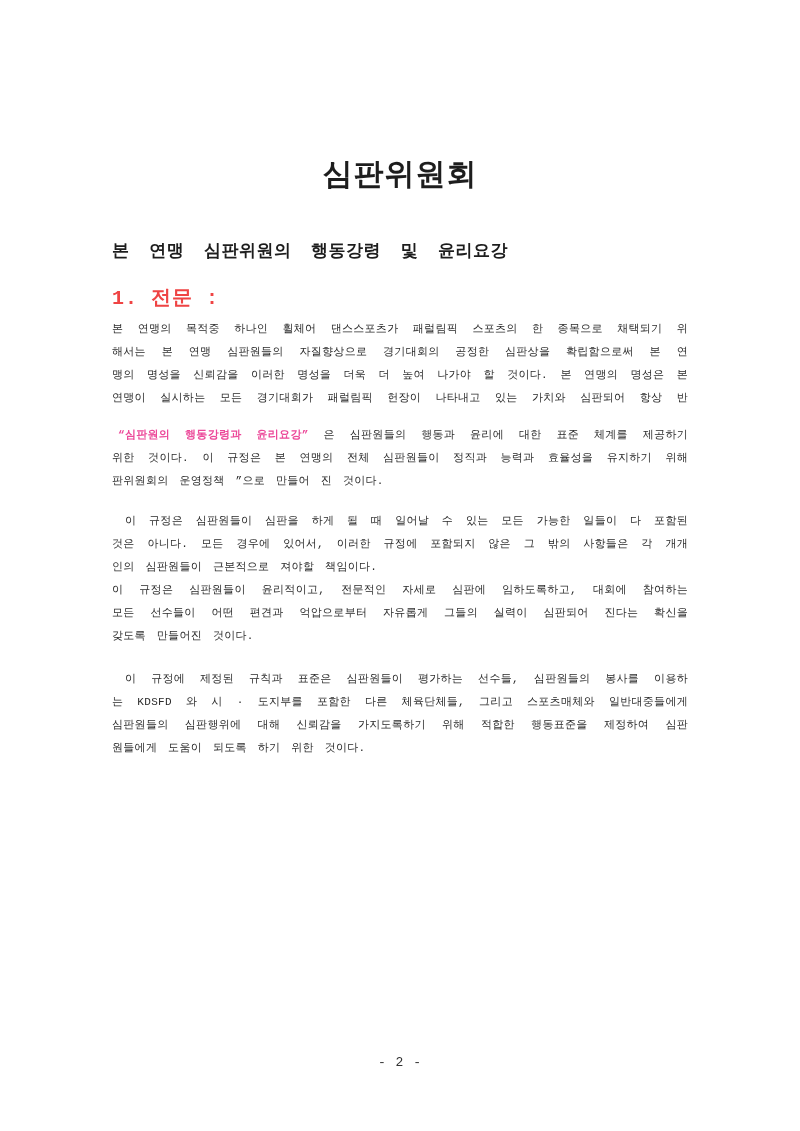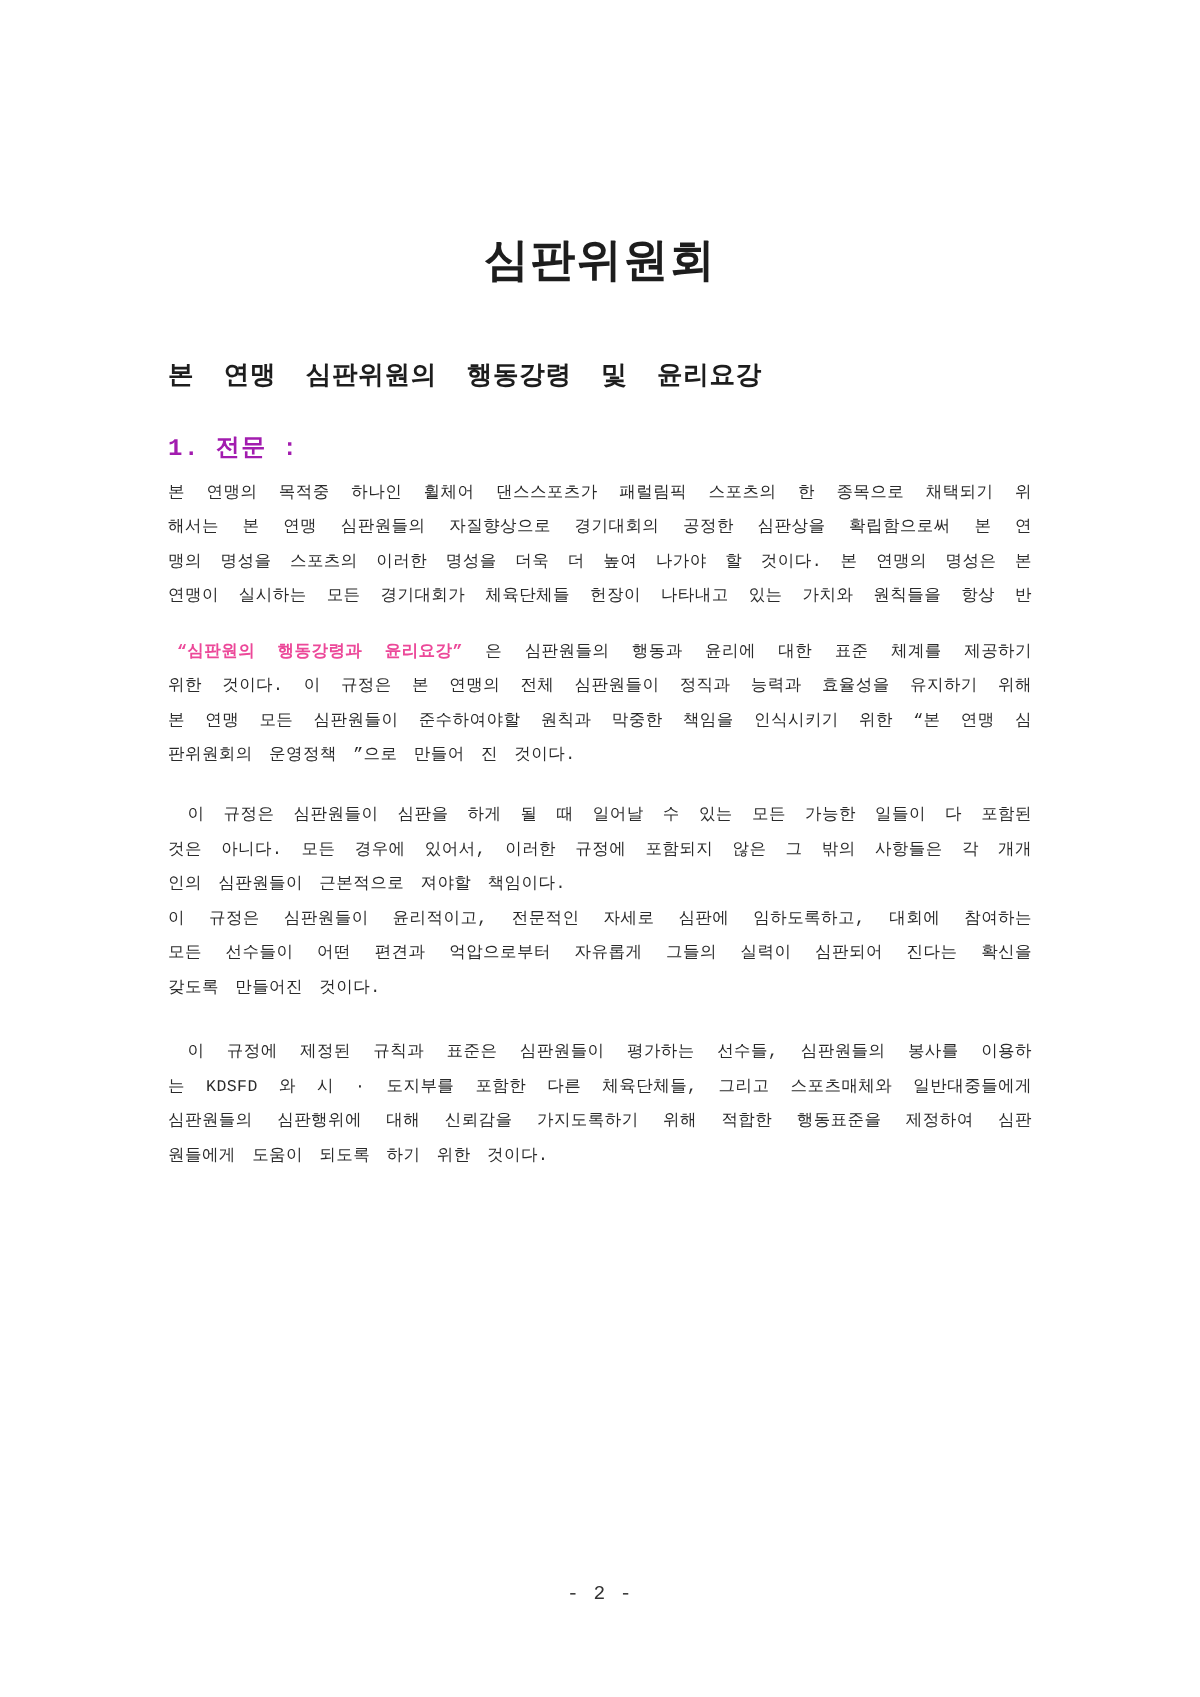--- a/index.html
+++ b/index.html
@@ -32,25 +32,25 @@
     text-align: left;
     font-size: 17px;
     font-weight: bold;
     line-height: 22px;
     letter-spacing: 0.5px;
     word-spacing: 9px;
     color: #1d1d1d;
   }
   .section-heading {
     margin-top: 27px;
-    font-size: 16px;
+    font-size: 20px;
     font-weight: bold;
     line-height: 18px;
     letter-spacing: 1px;
-    color: #a21caf;
+    color: #ef4444;
   }
   .para { margin-top: 20px; }
   .content .para:nth-of-type(1) { margin-top: 24px; }
   .content .para:nth-of-type(4) { margin-top: 10px; }
   .content .para:nth-of-type(5) { margin-top: 14px; }
   .content .para:nth-of-type(6) { margin-top: 17px; }
   .line {
     font-size: 11px;
     line-height: 23px;
     min-height: 23px;
@@ -81,27 +81,26 @@
 
 <div class="page">
   <div class="content">
     <div class="doc-title">심판위원회</div>
     <div class="doc-subtitle">본 연맹 심판위원의 행동강령 및 윤리요강</div>
     <div class="section-heading">1. 전문 :</div>
 
   <div class="para">
         <div class="line fill"><span>본 연맹의 목적중 하나인 휠체어 댄스스포츠가 패럴림픽 스포츠의 한 종목으로 채택되기 위</span></div>
         <div class="line fill"><span>해서는 본 연맹 심판원들의 자질향상으로 경기대회의 공정한 심판상을 확립함으로써 본 연</span></div>
-        <div class="line fill"><span>맹의 명성을 스포츠의 이러한 명성을 더욱 더 높여 나가야 할 것이다. 본 연맹의 명성은 본</span></div>
-        <div class="line fill"><span>연맹이 실시하는 모든 경기대회가 체육단체들 헌장이 나타내고 있는 가치와 원칙들을 항상 반</span></div>
+        <div class="line fill"><span>맹의 명성을 신뢰감을 이러한 명성을 더욱 더 높여 나가야 할 것이다. 본 연맹의 명성은 본</span></div>
+        <div class="line fill"><span>연맹이 실시하는 모든 경기대회가 패럴림픽 헌장이 나타내고 있는 가치와 심판되어 항상 반</span></div>
       </div>
       <div class="para">
         <div class="line fill" style="padding-left: 6px;"><span class="bold">“심판원의 행동강령과 윤리요강”</span><span> 은 심판원들의 행동과 윤리에 대한 표준 체계를 제공하기</span></div>
         <div class="line fill"><span>위한 것이다. 이 규정은 본 연맹의 전체 심판원들이 정직과 능력과 효율성을 유지하기 위해</span></div>
-        <div class="line fill"><span>본 연맹 모든 심판원들이 준수하여야할 원칙과 막중한 책임을 인식시키기 위한 “본 연맹 심</span></div>
         <div class="line"><span>판위원회의 운영정책 ”으로 만들어 진 것이다.</span></div>
       </div>
       <div class="para">
         <div class="line fill" style="padding-left: 13px;"><span>이 규정은 심판원들이 심판을 하게 될 때 일어날 수 있는 모든 가능한 일들이 다 포함된</span></div>
         <div class="line fill"><span>것은 아니다. 모든 경우에 있어서, 이러한 규정에 포함되지 않은 그 밖의 사항들은 각 개개</span></div>
         <div class="line"><span>인의 심판원들이 근본적으로 져야할 책임이다.</span></div>
         <div class="line fill"><span>이 규정은 심판원들이 윤리적이고, 전문적인 자세로 심판에 임하도록하고, 대회에 참여하는</span></div>
         <div class="line fill"><span>모든 선수들이 어떤 편견과 억압으로부터 자유롭게 그들의 실력이 심판되어 진다는 확신을</span></div>
         <div class="line"><span>갖도록 만들어진 것이다.</span></div>
       </div>

